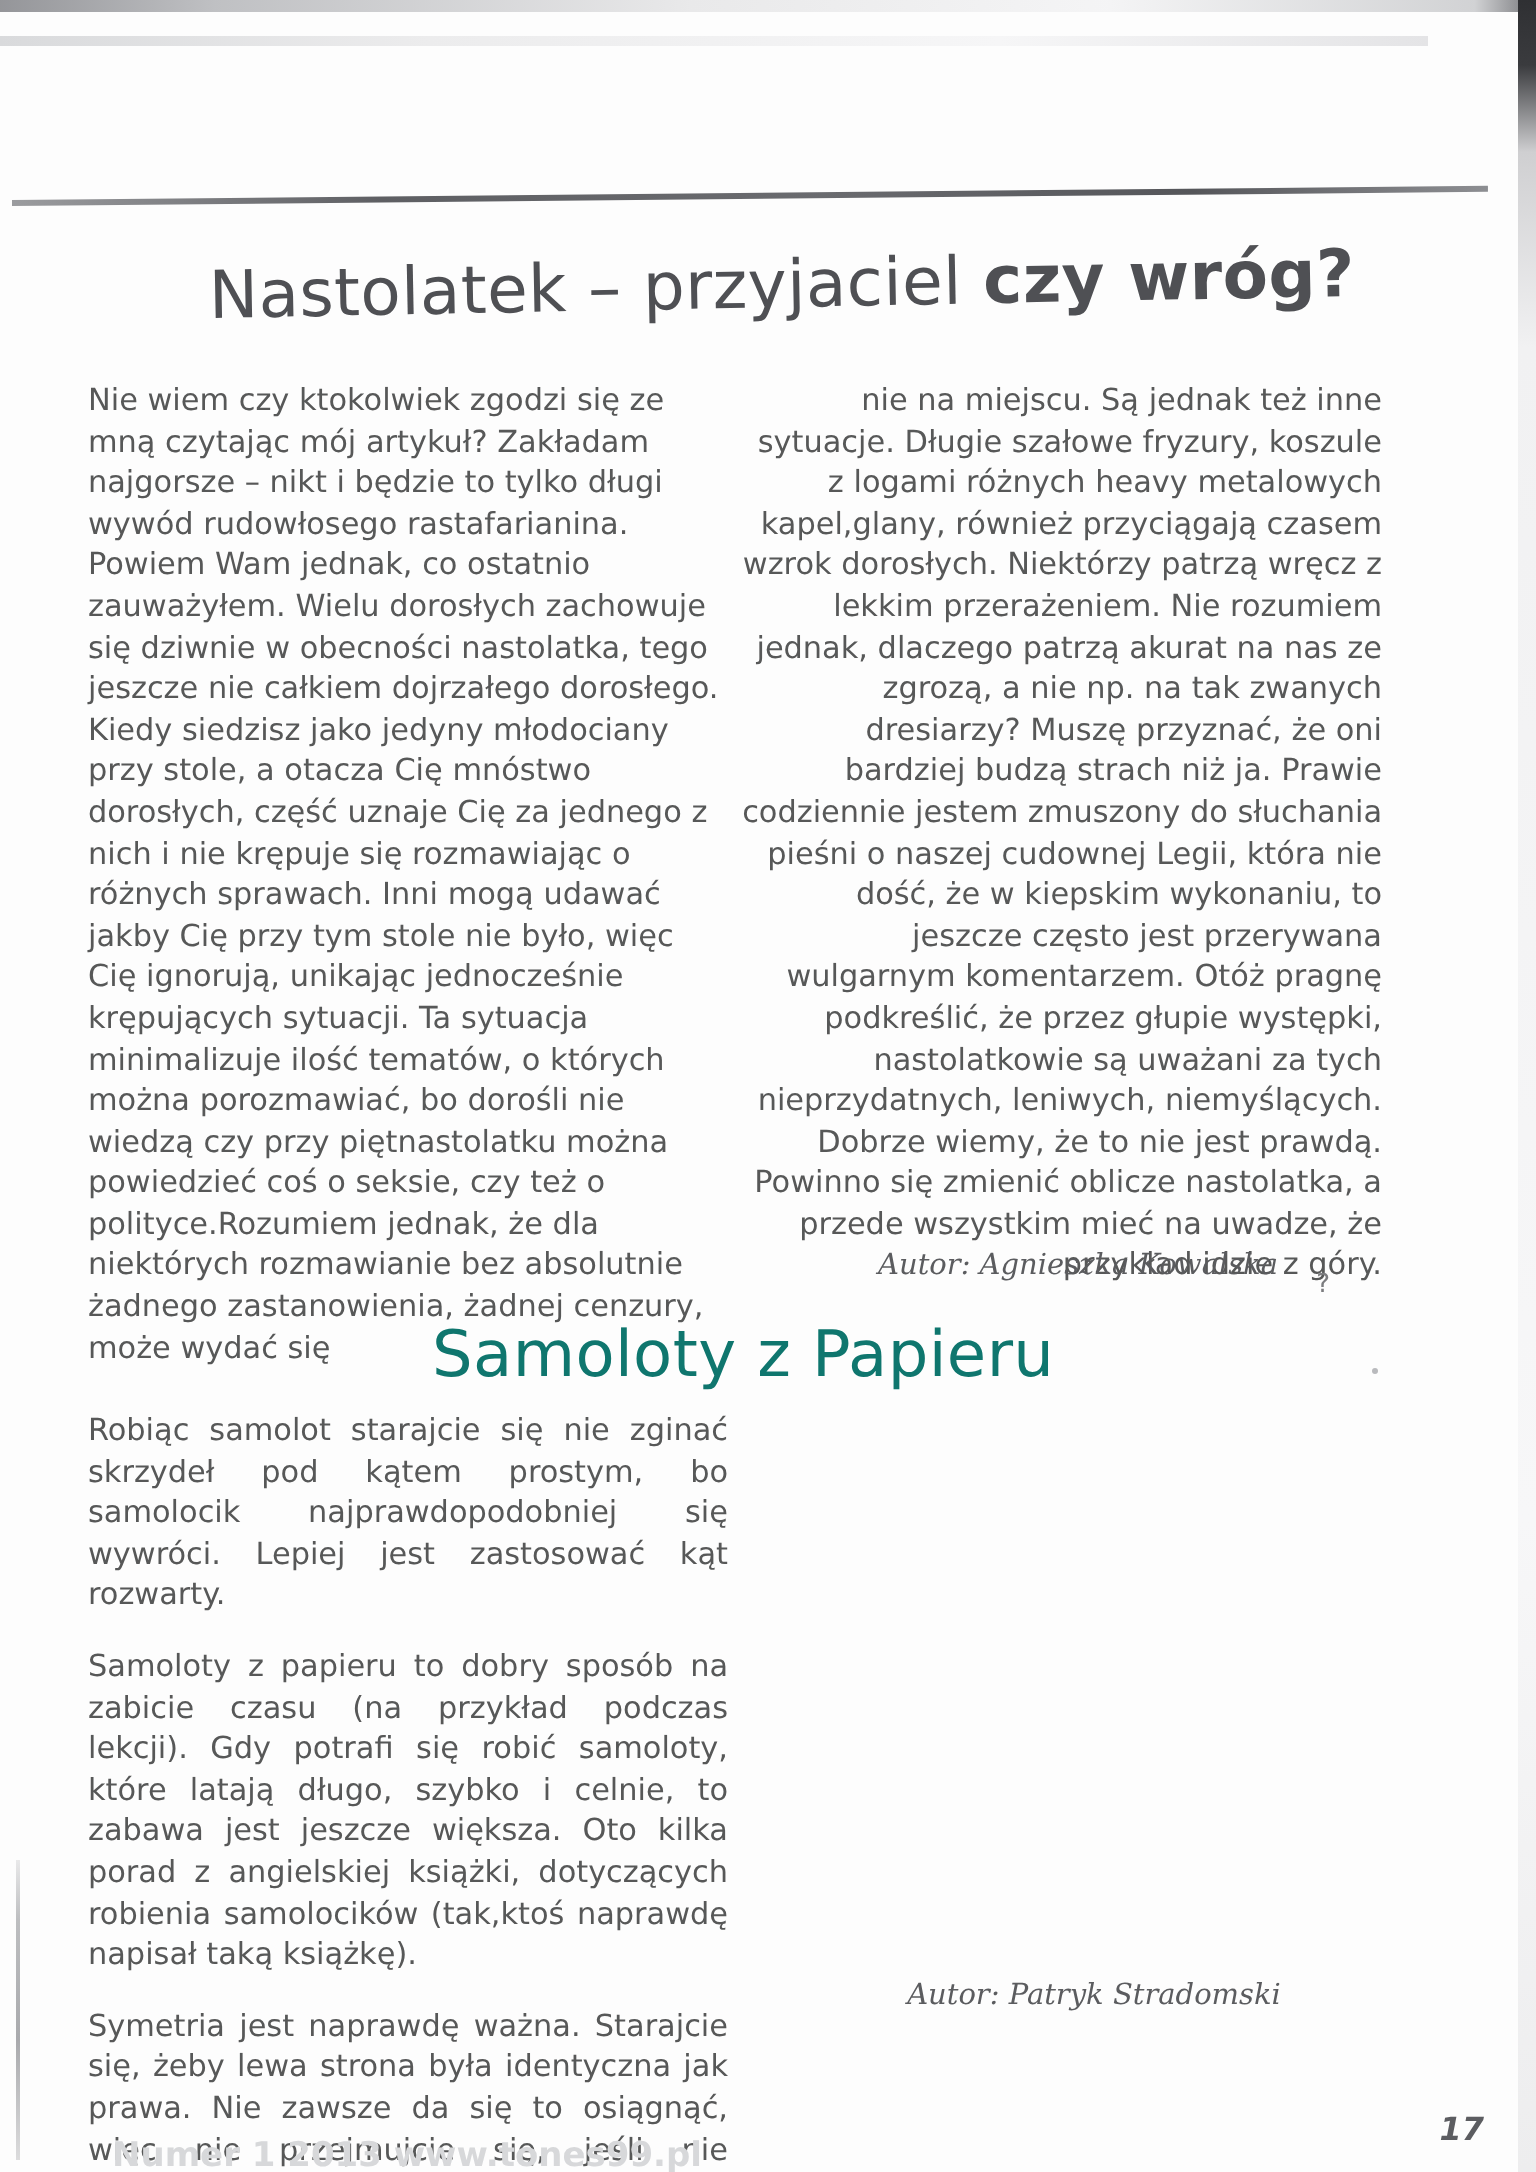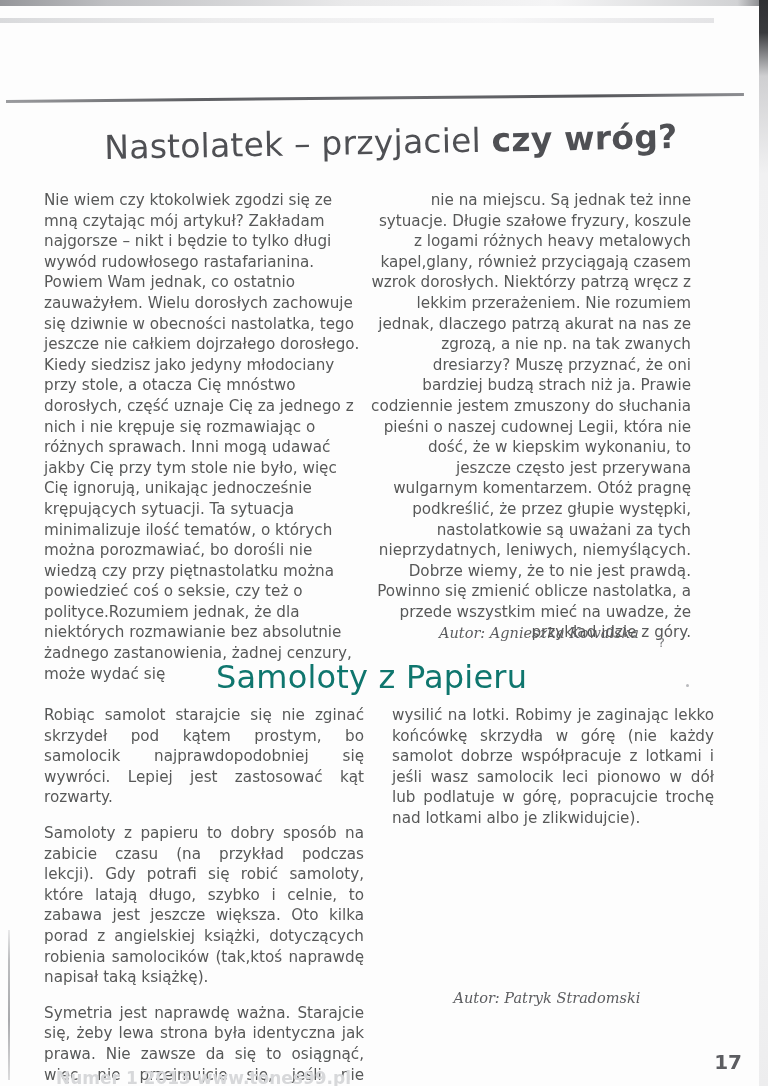--- a/index.html
+++ b/index.html
@@ -120,23 +120,24 @@
     position: absolute;
     background: #b9babd;
     border-radius: 50%;
   }
   #speck-1 { left: 686px; top: 684px; width: 3px; height: 3px; }
 
   
   .page-number {
     position: absolute;
     right: 26px; bottom: 12px;
-    font-size: 20px;
+    font-size: 16px;
     font-weight: 700;
     color: #5c5d61;
+    font-style: italic;
   }
   .footer-faint {
     position: absolute;
     left: 56px; bottom: -2px;
     width: 460px;
     font-size: 17px;
     font-weight: 700;
     color: #d7d8da;
     white-space: nowrap;
     overflow: hidden;
@@ -170,21 +171,20 @@
   <h1 class="headline" id="headline-2"><span>Samoloty z Papieru</span></h1>
 
   <div class="speck" id="speck-1"></div>
 
   <div class="col" id="a2-col-left">
       <p>Robiąc samolot starajcie się nie zginać skrzydeł pod kątem prostym, bo samolocik najprawdopodobniej się wywróci. Lepiej jest zastosować kąt rozwarty.</p>
       <p>Samoloty z papieru to dobry sposób na zabicie czasu (na przykład podczas lekcji). Gdy potrafi się robić samoloty, które latają długo, szybko i celnie, to zabawa jest jeszcze większa. Oto kilka porad z angielskiej książki, dotyczących robienia samolocików (tak,ktoś naprawdę napisał taką książkę).</p>
       <p>Symetria jest naprawdę ważna. Starajcie się, żeby lewa strona była identyczna jak prawa. Nie zawsze da się to osiągnąć, więc nie przejmujcie się, jeśli nie wychodzi. Jeżeli robicie samolocik z szerszymi końcami skrzydeł, warto byłoby się</p>
     </div>
   <div class="col" id="a2-col-right">
-      <p>wysilić na lotki. Robimy je zaginając lekko końcówkę skrzydła w górę (nie każdy samolot dobrze współpracuje z lotkami  i jeśli wasz samolocik leci pionowo w dół lub podlatuje w górę, popracujcie trochę nad lotkami albo je zlikwidujcie).</p>
     </div>
 
   <div class="byline" id="a2-byline">
     <span>Autor: Patryk Stradomski</span>
   </div>
 
   <div class="footer-faint">Numer 1 2013  www.tones99.pl</div>
   <div class="page-number">17</div>
 
 </div>

